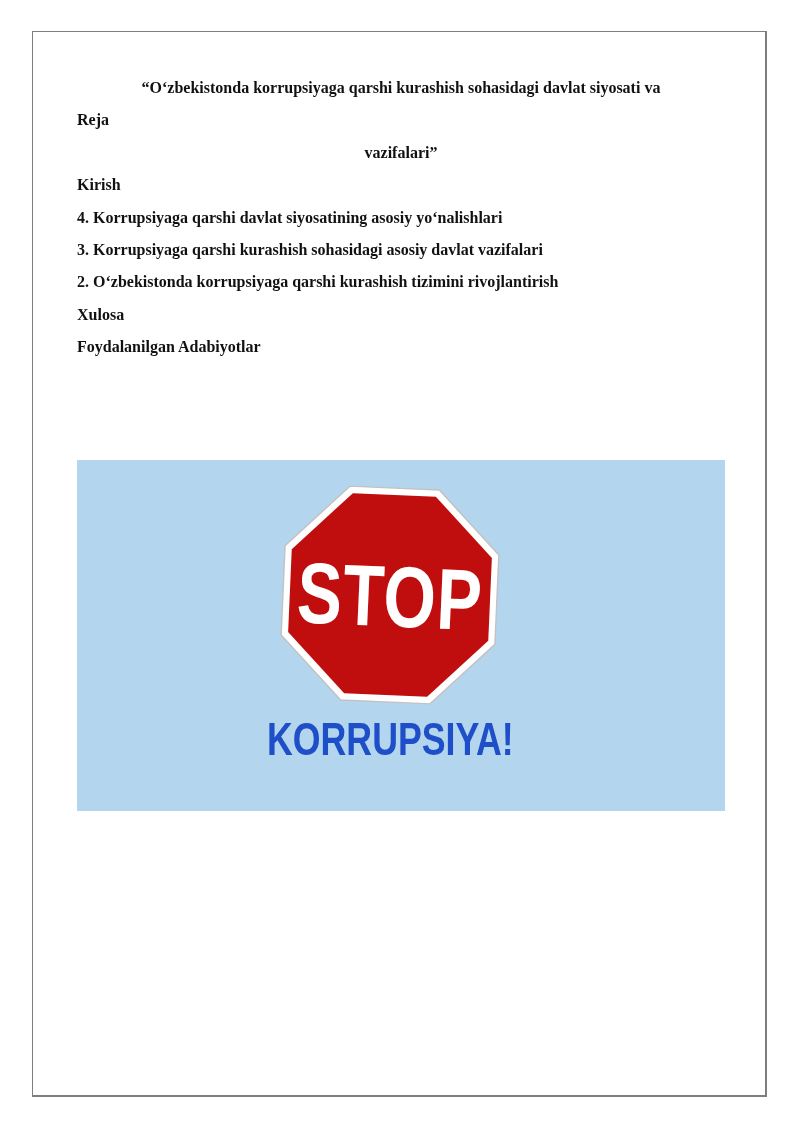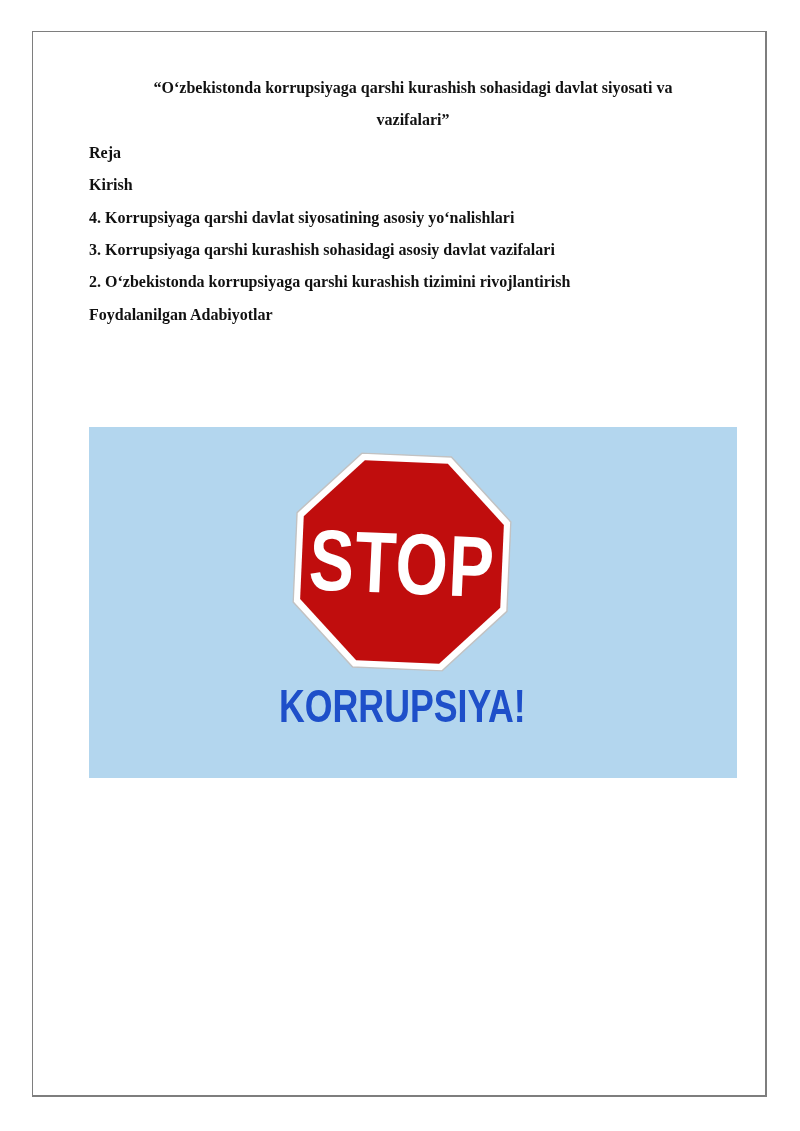--- a/index.html
+++ b/index.html
@@ -11,21 +11,20 @@
     position: relative;
   }
   .page-border {
     position: absolute;
     left: 32px; top: 31px;
     width: 735px; height: 1066px;
     border: 1px solid #7e7e7e;
     border-right-width: 2px;
     border-bottom-width: 2px;
     background: #ffffff;
-    padding-left: 12px;
   }
   .content {
     margin-left: 44px;
     padding-top: 40px;
     width: 648px;
   }
   .doc-line {
     font-size: 16px;
     font-weight: bold;
     color: #111111;
@@ -75,27 +74,28 @@
     white-space: nowrap;
   }
 </style>
 </head>
 <body>
 
 <div class="page-border">
   <div class="content">
 
     <p class="doc-line title-line">“O‘zbekistonda korrupsiyaga qarshi kurashish sohasidagi davlat siyosati va</p>
+    <p class="doc-line">Reja</p>
+
     <p class="doc-line title-line">vazifalari”</p>
-
-    <p class="doc-line">Reja</p>
     <p class="doc-line">Kirish</p>
     <p class="doc-line">4. Korrupsiyaga qarshi davlat siyosatining asosiy yo‘nalishlari</p>
     <p class="doc-line">3. Korrupsiyaga qarshi kurashish sohasidagi asosiy davlat vazifalari</p>
     <p class="doc-line">2. O‘zbekistonda korrupsiyaga qarshi kurashish tizimini rivojlantirish</p>
+    <p class="doc-line">Xulosa</p>
     <p class="doc-line">Foydalanilgan Adabiyotlar</p>
 
     <div class="figure">
       <div class="figure-inner">
         <svg class="stop-sign-svg" viewBox="0 0 220 220" xmlns="http://www.w3.org/2000/svg">
           <polygon points="64.4,1 155.6,1 219,64.4 219,155.6 155.6,219 64.4,219 1,155.6 1,64.4" stroke="#c2c2c2" stroke-width="1.5" fill="#ffffff"></polygon>
           <polygon points="67.7,8 152.3,8 212,67.7 212,152.3 152.3,212 67.7,212 8,152.3 8,67.7" fill="#c00d0d"></polygon>
           <text class="stop-text" x="141" y="142" font-size="88" text-anchor="middle" transform="scale(0.78,1)" fill="#ffffff">STOP</text>
         </svg>
         <div class="figure-caption">KORRUPSIYA!</div>

